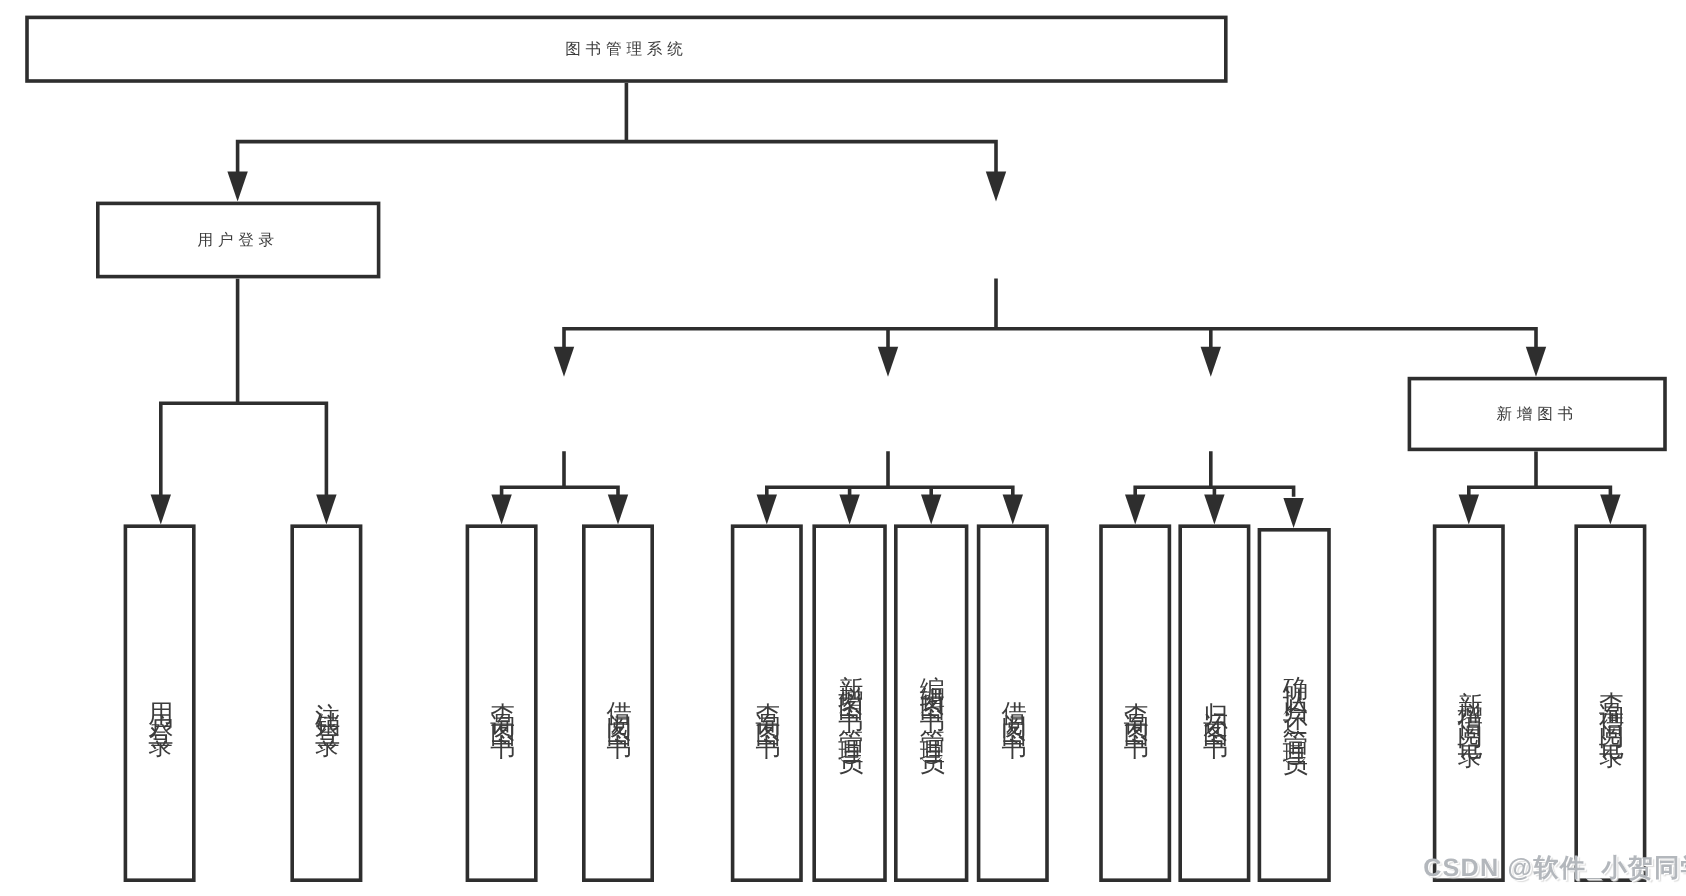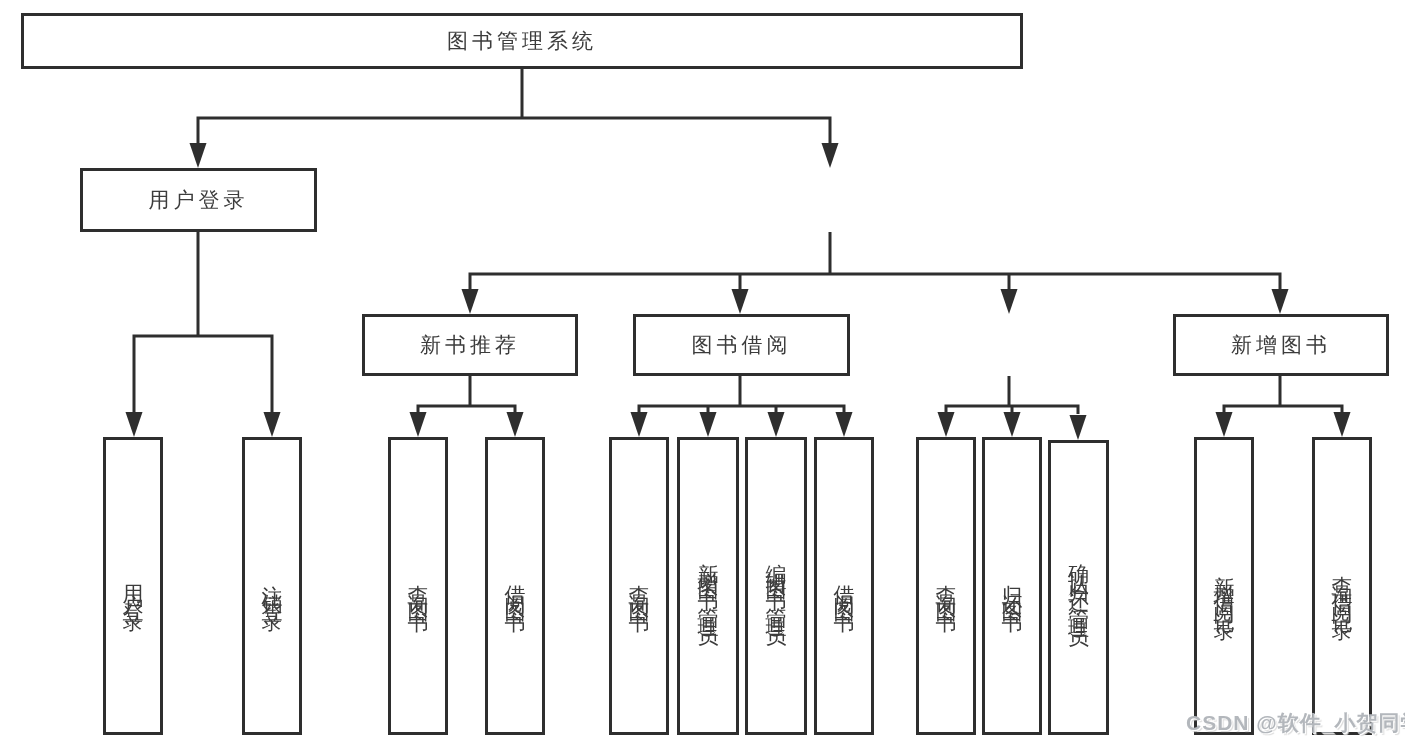--- a/index.html
+++ b/index.html
@@ -7,21 +7,21 @@
     width:1405px;height:747px;position:relative;overflow:hidden;
     background:#ffffff;
     font-family:"Liberation Sans","DejaVu Sans",sans-serif;
   }
   .canvas{position:absolute;left:0;top:0;width:1405px;height:747px;}
   svg.connectors{position:absolute;left:0;top:0;z-index:0;}
   .box{
     position:absolute;box-sizing:border-box;z-index:1;
     border:3px solid #2e2e2e;background:#ffffff;
     display:flex;align-items:center;justify-content:center;
-    color:#3c3c3c;font-size:21px;letter-spacing:4px;
+    color:#3c3c3c;font-size:13px;letter-spacing:4px;
     white-space:nowrap;
   }
   .leaf{
     writing-mode:vertical-rl;text-orientation:mixed;
     font-size:21px;letter-spacing:9px;white-space:normal;
   }
   .watermark{
     position:absolute;left:1186px;top:709px;z-index:2;
     font-size:21px;font-weight:bold;color:#b3b7bc;letter-spacing:1px;
     text-shadow:1px 1px 0 #ffffff,2px 2px 1px #dcdcdc;
@@ -61,22 +61,20 @@
       <polygon points="1069.5,415 1086.5,415 1078,440"></polygon>
       <polygon points="1215.5,412 1232.5,412 1224,437"></polygon>
       <polygon points="1333.5,412 1350.5,412 1342,437"></polygon>
     </g>
   </svg>
 
   <div class="box" style="left:21px;top:13px;width:1002px;height:56px">图书管理系统</div>
 
   <div class="box" style="left:80px;top:168px;width:237px;height:64px">用户登录</div>
 
-  <div class="box" style="left:362px;top:314px;width:216px;height:62px">新书推荐</div>
-  <div class="box" style="left:633px;top:314px;width:217px;height:62px">图书借阅</div>
   <div class="box" style="left:1173px;top:314px;width:216px;height:62px">新增图书</div>
 
   <div class="box leaf" style="left:103px;top:437px;width:60px;height:298px">用户登录</div>
   <div class="box leaf" style="left:242px;top:437px;width:60px;height:298px">注销登录</div>
 
   <div class="box leaf" style="left:388px;top:437px;width:60px;height:298px">查询图书</div>
   <div class="box leaf" style="left:485px;top:437px;width:60px;height:298px">借阅图书</div>
 
   <div class="box leaf" style="left:609px;top:437px;width:60px;height:298px">查询图书</div>
   <div class="box leaf" style="left:677px;top:437px;width:62px;height:298px">新增图书（管理员）</div>

